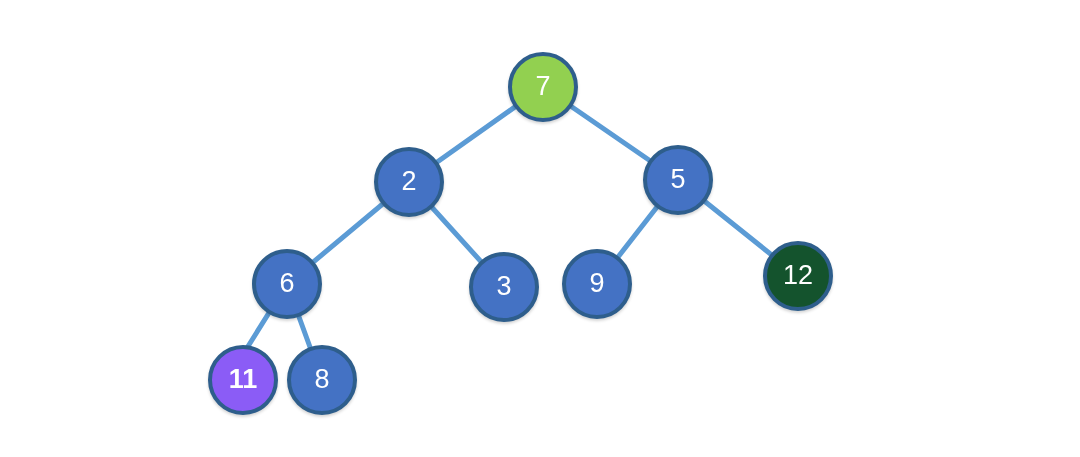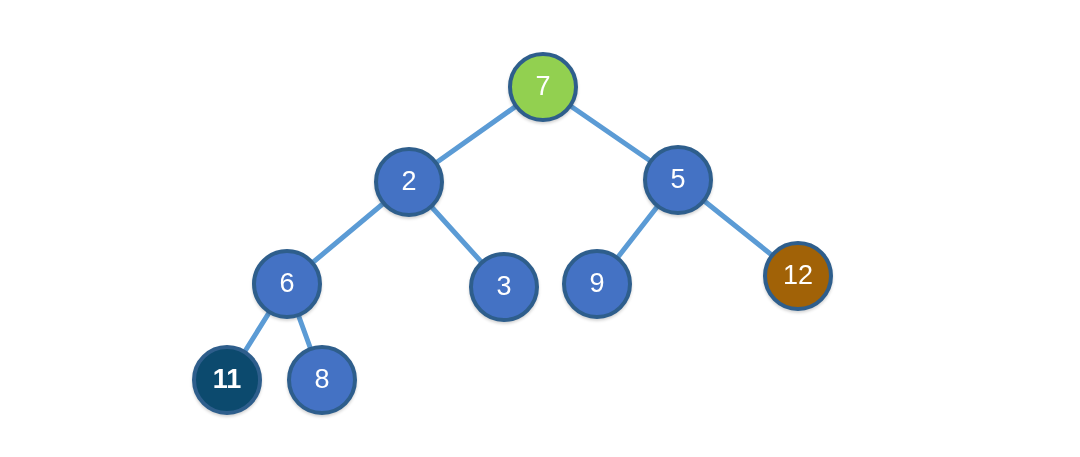--- a/index.html
+++ b/index.html
@@ -79,24 +79,24 @@
       </div>
       <div class="node" style="left: 252px; top: 249px; width: 70px; height: 70px; background: rgb(68, 114, 196); border: 4px solid rgb(46, 94, 140);">
         <span class="node-label" style="color: rgb(255, 255, 255); font-size: 27px; font-weight: 400;">6</span>
       </div>
       <div class="node" style="left: 469px; top: 252px; width: 70px; height: 70px; background: rgb(68, 114, 196); border: 4px solid rgb(46, 94, 140);">
         <span class="node-label" style="color: rgb(255, 255, 255); font-size: 27px; font-weight: 400;">3</span>
       </div>
       <div class="node" style="left: 562px; top: 249px; width: 70px; height: 70px; background: rgb(68, 114, 196); border: 4px solid rgb(46, 94, 140);">
         <span class="node-label" style="color: rgb(255, 255, 255); font-size: 27px; font-weight: 400;">9</span>
       </div>
-      <div class="node" style="left: 763px; top: 241px; width: 70px; height: 70px; background: #a16207; border: 4px solid rgb(46, 94, 140);">
+      <div class="node" style="left: 763px; top: 241px; width: 70px; height: 70px; background: #14532d; border: 4px solid rgb(46, 94, 140);">
         <span class="node-label" style="color: rgb(255, 255, 255); font-size: 27px; font-weight: 400;">12</span>
       </div>
-      <div class="node" style="left: 192px; top: 345px; width: 70px; height: 70px; background: #0c4a6e; border: 4px solid rgb(46, 94, 140);">
+      <div class="node" style="left: 208px; top: 345px; width: 70px; height: 70px; background: #8b5cf6; border: 4px solid rgb(46, 94, 140);">
         <span class="node-label" style="color: rgb(255, 255, 255); font-size: 27px; font-weight: 700;">11</span>
       </div>
       <div class="node" style="left: 287px; top: 345px; width: 70px; height: 70px; background: rgb(68, 114, 196); border: 4px solid rgb(46, 94, 140);">
         <span class="node-label" style="color: rgb(255, 255, 255); font-size: 27px; font-weight: 400;">8</span>
       </div>
     </div>
 
 </div>
 
 </body></html>

